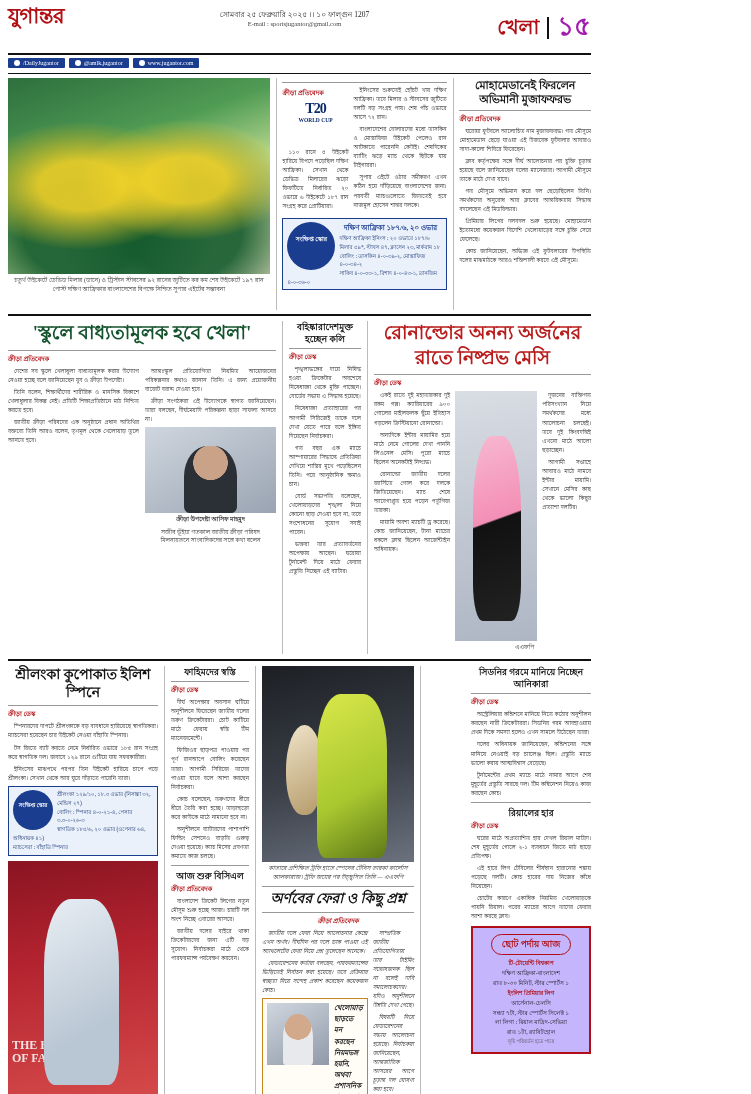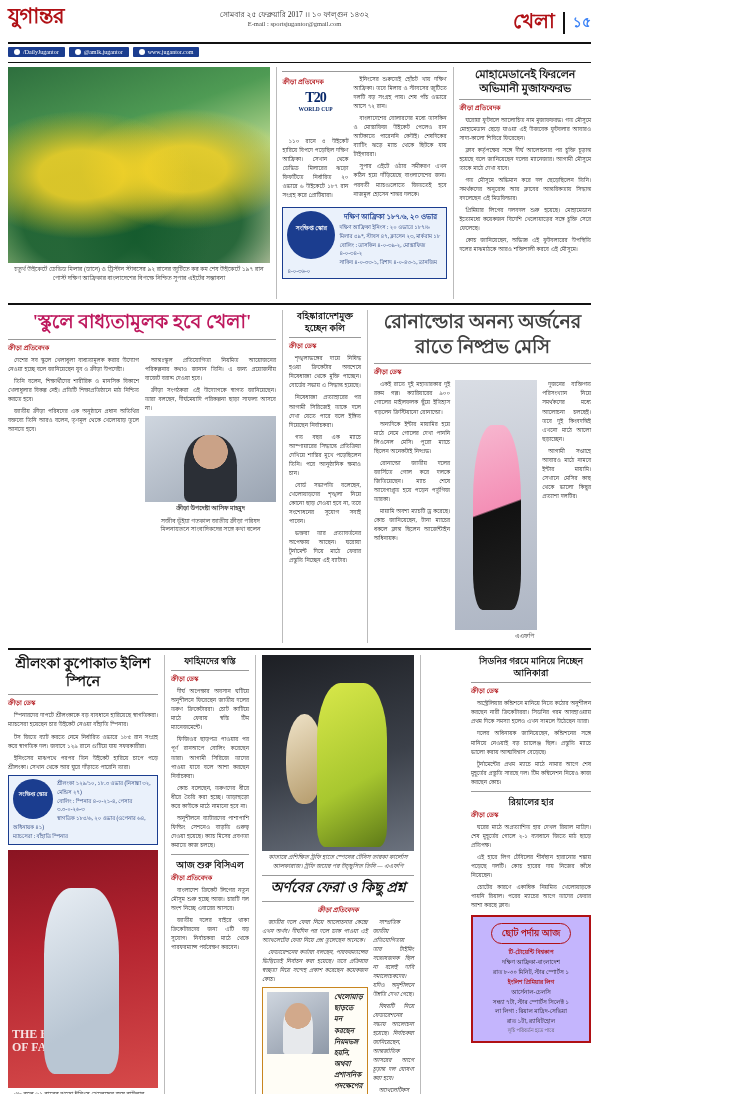--- a/index.html
+++ b/index.html
@@ -21,40 +21,40 @@
     font-family:"Liberation Serif", serif;
     font-weight:bold; font-size:21px; color:#b01015; letter-spacing:-0.5px;
     line-height:1;
   }
   .mh-center { flex:1; text-align:center; padding-top:3px; }
   .mh-date { font-size:7.5px; color:#222; line-height:1.5; }
   .mh-email { font-size:6.5px; color:#444; }
   .mh-right { width:130px; text-align:right; display:flex; align-items:center; justify-content:flex-end; gap:8px; }
   .khela-box { font-size:20px; font-weight:bold; color:#b01015; font-family:"Liberation Serif", serif;}
   .sep-bar { width:2px; height:22px; background:#111; }
-  .pageno { font-size:14px; font-weight:bold; color:#3b82f6; }
+  .pageno { font-size:26px; font-weight:bold; color:#a21caf; }
 
   .socialbar { display:flex; gap:4px; margin-top:3px; margin-bottom:5px; align-items:center; }
   .sb-item { font-size:6px; color:#fff; background:#1b3d8f; padding:2px 6px; border-radius:1px; display:flex; align-items:center; gap:3px;}
   .sb-item.web { background:#1b3d8f; }
   .sb-dot { width:6px; height:6px; background:#fff; border-radius:50%; display:inline-block;}
   .rule-under { border-bottom:1px solid #111; margin-bottom:4px; }
   .hr-thin { border-top:1px solid #999; }
   .hr-thick { border-top:2px solid #111; }
 
   .byline { font-size:6.5px; color:#b01015; font-weight:bold; margin:2px 0 2px 0; }
   .caption { font-size:6px; color:#333; line-height:1.45; text-align:center; padding:2px 3px; }
 
   
   .txt { font-size:5.6px; line-height:1.62; text-align:justify; color:#1a1a1a; word-spacing:0.4px; }
   .txt p { margin:0 0 3px 0; text-indent:6px; }
 
   
   .head-xl { font-size:23px; font-weight:bold; text-align:center; line-height:1.25; color:#111; }
-  .head-lg { font-size:19px; font-weight:bold; text-align:center; line-height:1.3; color:#be185d; }
+  .head-lg { font-size:19px; font-weight:bold; text-align:center; line-height:1.3; color:#14532d; }
   .head-md { font-size:14px; font-weight:bold; text-align:center; line-height:1.3; color:#111; }
   .head-sm { font-size:11px; font-weight:bold; text-align:center; line-height:1.3; color:#111; }
 
   
   .top { display:flex; gap:6px; height:232px; }
   .top-left { width:338px; }
   .photo {
     background:linear-gradient(160deg,#2e6f3e 0%, #4f9b54 35%, #b9d98f 60%, #f1e7c9 100%);
     position:relative; overflow:hidden;
   }
@@ -174,21 +174,21 @@
 </head>
 <body>
 
 <div class="page">
 
   <div class="masthead">
     <div class="mh-logo">
       <div class="logo-text">যুগান্তর</div>
     </div>
     <div class="mh-center">
-      <div class="mh-date">সোমবার ২৫ ফেব্রুয়ারি 2017 ।। ১০ ফাল্গুন ১৪৩২</div>
+      <div class="mh-date">সোমবার ২৫ ফেব্রুয়ারি ২০২৫ ।। ১০ ফাল্গুন 1207</div>
       <div class="mh-email">E-mail : sportsjugantor@gmail.com</div>
     </div>
     <div class="mh-right">
       <div class="khela-box">খেলা</div>
       <div class="sep-bar"></div>
       <div class="pageno">১৫</div>
     </div>
   </div>
 
   <div class="socialbar">
@@ -302,21 +302,21 @@
         <p>নিষেধাজ্ঞা প্রত্যাহারের পর আগামী সিরিজেই তাকে দলে দেখা যেতে পারে বলে ইঙ্গিত দিয়েছেন নির্বাচকরা।</p>
         <p>গত বছর এক ম্যাচে আম্পায়ারের সিদ্ধান্তে প্রতিক্রিয়া দেখিয়ে শাস্তির মুখে পড়েছিলেন তিনি। পরে আনুষ্ঠানিক ক্ষমাও চান।</p>
         <p>বোর্ড সভাপতি বলেছেন, খেলোয়াড়দের শৃঙ্খলা নিয়ে কোনো ছাড় দেওয়া হবে না, তবে সংশোধনের সুযোগ সবাই পাবেন।</p>
         <p>ভক্তরা তার প্রত্যাবর্তনের অপেক্ষায় আছেন। ঘরোয়া টুর্নামেন্ট দিয়ে মাঠে ফেরার প্রস্তুতি নিচ্ছেন এই ব্যাটার।</p>
       </div>
     </div>
 
     <div class="divider-v"></div>
 
     <div style="flex:1;">
-      <div class="head-lg" style="color:#404040;">রোনাল্ডোর অনন্য অর্জনের রাতে নিষ্প্রভ মেসি</div>
+      <div class="head-lg" style="color:#b91c1c;">রোনাল্ডোর অনন্য অর্জনের রাতে নিষ্প্রভ মেসি</div>
       <div class="hr-thin" style="margin:4px 0 3px 0;"></div>
       <div class="byline">ক্রীড়া ডেস্ক</div>
       <div style="display:flex; gap:5px;">
         <div style="flex:1.25;">
           <div class="txt">
             <p>একই রাতে দুই মহাতারকার দুই রকম গল্প। ক্যারিয়ারের ৯০০ গোলের মাইলফলক ছুঁয়ে ইতিহাস গড়লেন ক্রিস্টিয়ানো রোনাল্ডো।</p>
             <p>অন্যদিকে ইন্টার মায়ামির হয়ে মাঠে নেমে গোলের দেখা পাননি লিওনেল মেসি। পুরো ম্যাচে ছিলেন অনেকটাই নিষ্প্রভ।</p>
             <p>রোনাল্ডো জাতীয় দলের জার্সিতে গোল করে দলকে জিতিয়েছেন। ম্যাচ শেষে আবেগাপ্লুত হয়ে পড়েন পর্তুগিজ তারকা।</p>
             <p>মায়ামি অবশ্য ম্যাচটি ড্র করেছে। কোচ জানিয়েছেন, টানা ম্যাচের ধকলে ক্লান্ত ছিলেন আর্জেন্টাইন অধিনায়ক।</p>
           </div>

